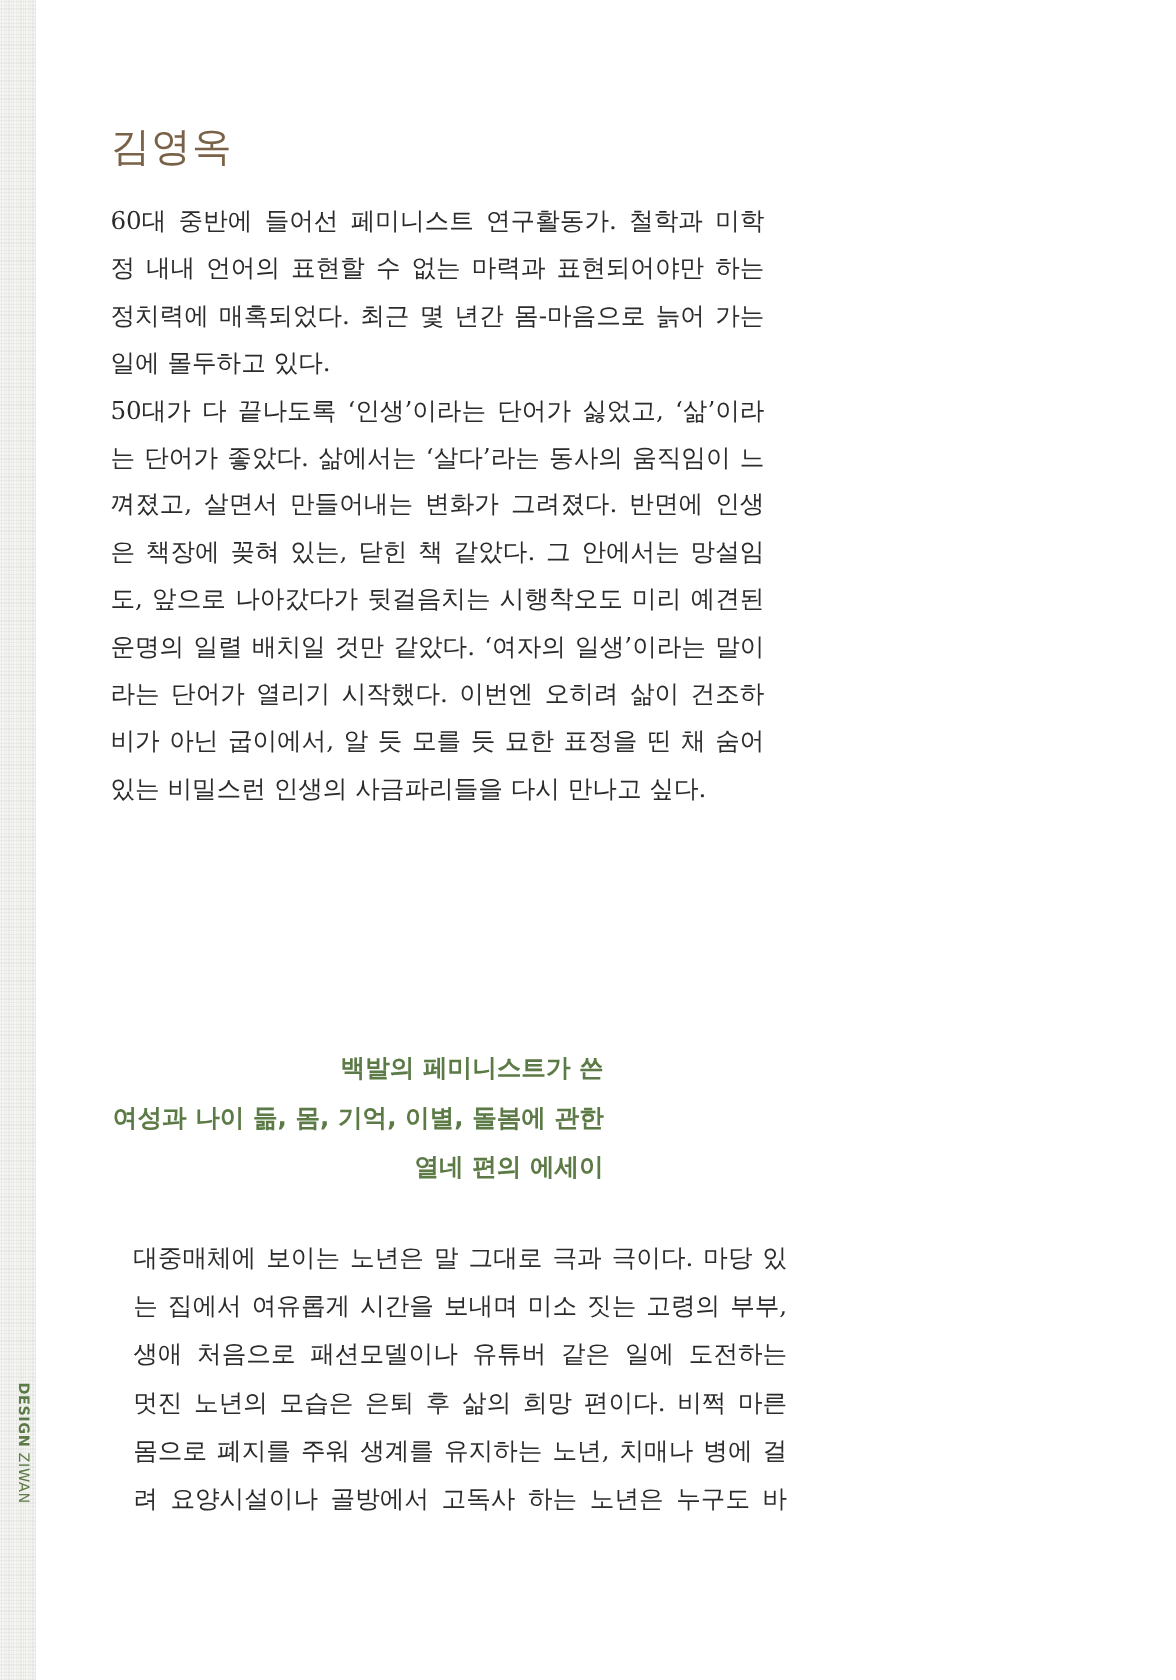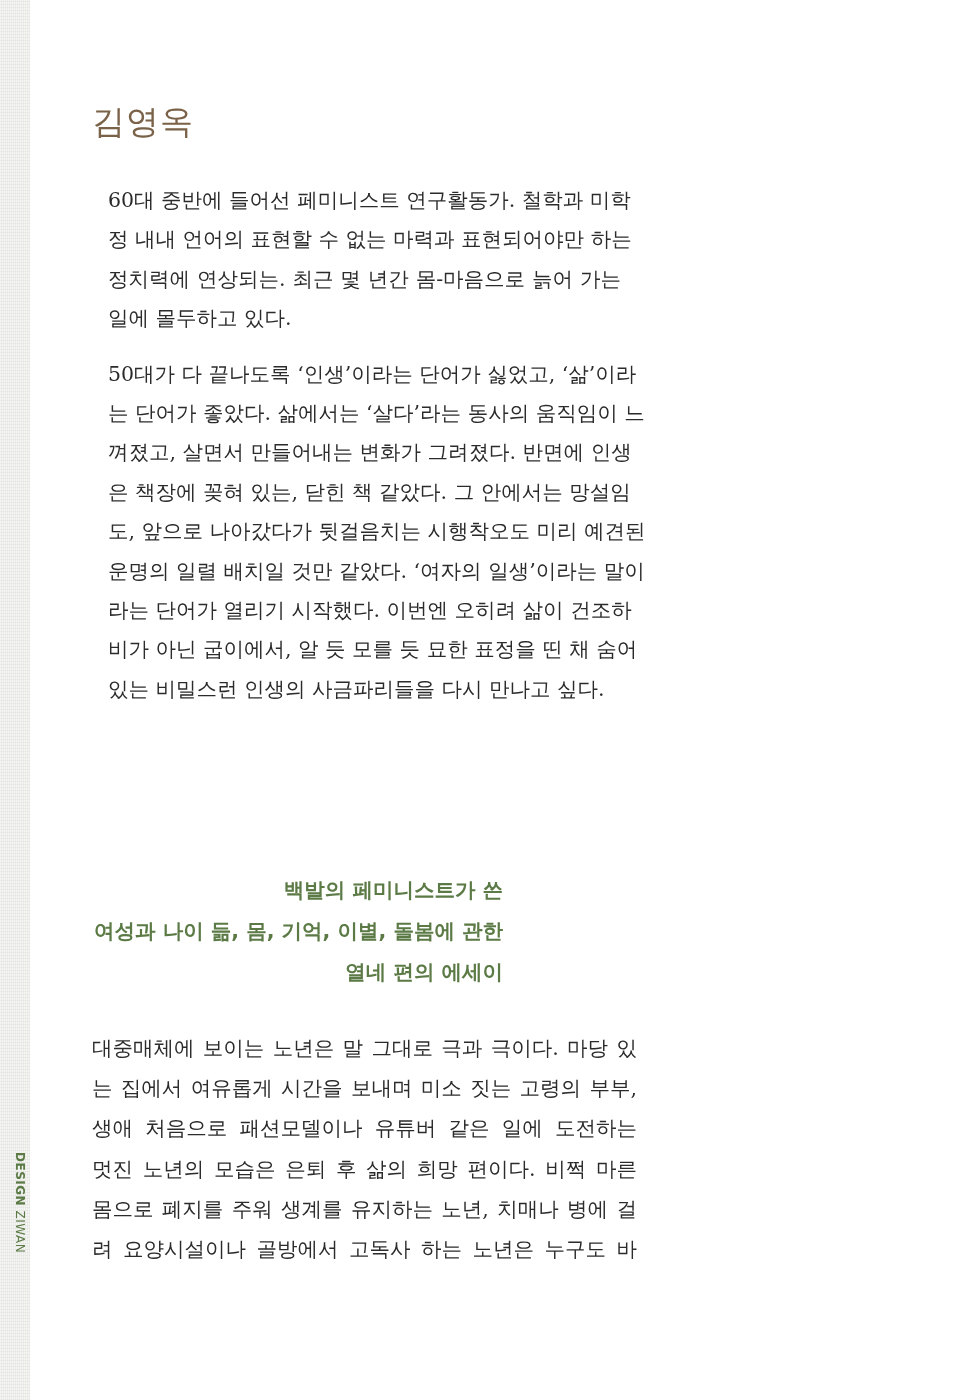--- a/index.html
+++ b/index.html
@@ -24,49 +24,49 @@
   .side-credit .bold { font-weight: bold; }
   .author-name {
     position: absolute; left: 92px; top: 100px;
     font-family: Liberation Serif, serif;
     font-size: 33px; color: #7a6248; font-weight: normal; letter-spacing: 1px;
   }
   .body-text {
     position: absolute; left: 92px; width: 545px;
     font-size: 20.5px; color: #2b2b2b; text-align: justify;
   }
-  .body-text p { margin: 16px; }
+  .body-text p { margin: 0; }
   .bio { top: 165px; line-height: 39.4px; }
   .tagline {
     position: absolute; left: 94px; top: 870px;
     font-family: "DejaVu Sans", "Liberation Sans", sans-serif;
     font-size: 20.5px; color: #5b7a45; line-height: 41px; font-weight: bold; text-align: right;
   }
   .tagline div { white-space: nowrap; }
-  .excerpt { top: 1028px; line-height: 40.2px; }
+  .excerpt { top: 1028px; line-height: 40.2px; margin-left: 19px; }
   .line { display: block; white-space: nowrap; text-align-last: justify; text-align: justify; }
   .line.last { text-align-last: left; }
 </style>
 </head>
 <body>
 
 <div class="linen-strip"></div>
 
 <div class="side-credit">
   <span class="bold">DESIGN</span>
   <span>ZIWAN</span>
 </div>
 
 <div class="author-name">김영옥</div>
 
 <div class="body-text bio">
   <p>
     <span class="line">60대 중반에 들어선 페미니스트 연구활동가. 철학과 미학</span>
     <span class="line">정 내내 언어의 표현할 수 없는 마력과 표현되어야만 하는</span>
-    <span class="line">정치력에 연상되는. 최근 몇 년간 몸-마음으로 늙어 가는</span>
+    <span class="line">정치력에 매혹되었다. 최근 몇 년간 몸-마음으로 늙어 가는</span>
     <span class="line last">일에 몰두하고 있다.</span>
   </p>
   <p>
     <span class="line">50대가 다 끝나도록 ‘인생’이라는 단어가 싫었고, ‘삶’이라</span>
     <span class="line">는 단어가 좋았다. 삶에서는 ‘살다’라는 동사의 움직임이 느</span>
     <span class="line">껴졌고, 살면서 만들어내는 변화가 그려졌다. 반면에 인생</span>
     <span class="line">은 책장에 꽂혀 있는, 닫힌 책 같았다. 그 안에서는 망설임</span>
     <span class="line">도, 앞으로 나아갔다가 뒷걸음치는 시행착오도 미리 예견된</span>
     <span class="line">운명의 일렬 배치일 것만 같았다. ‘여자의 일생’이라는 말이</span>
     <span class="line">라는 단어가 열리기 시작했다. 이번엔 오히려 삶이 건조하</span>

